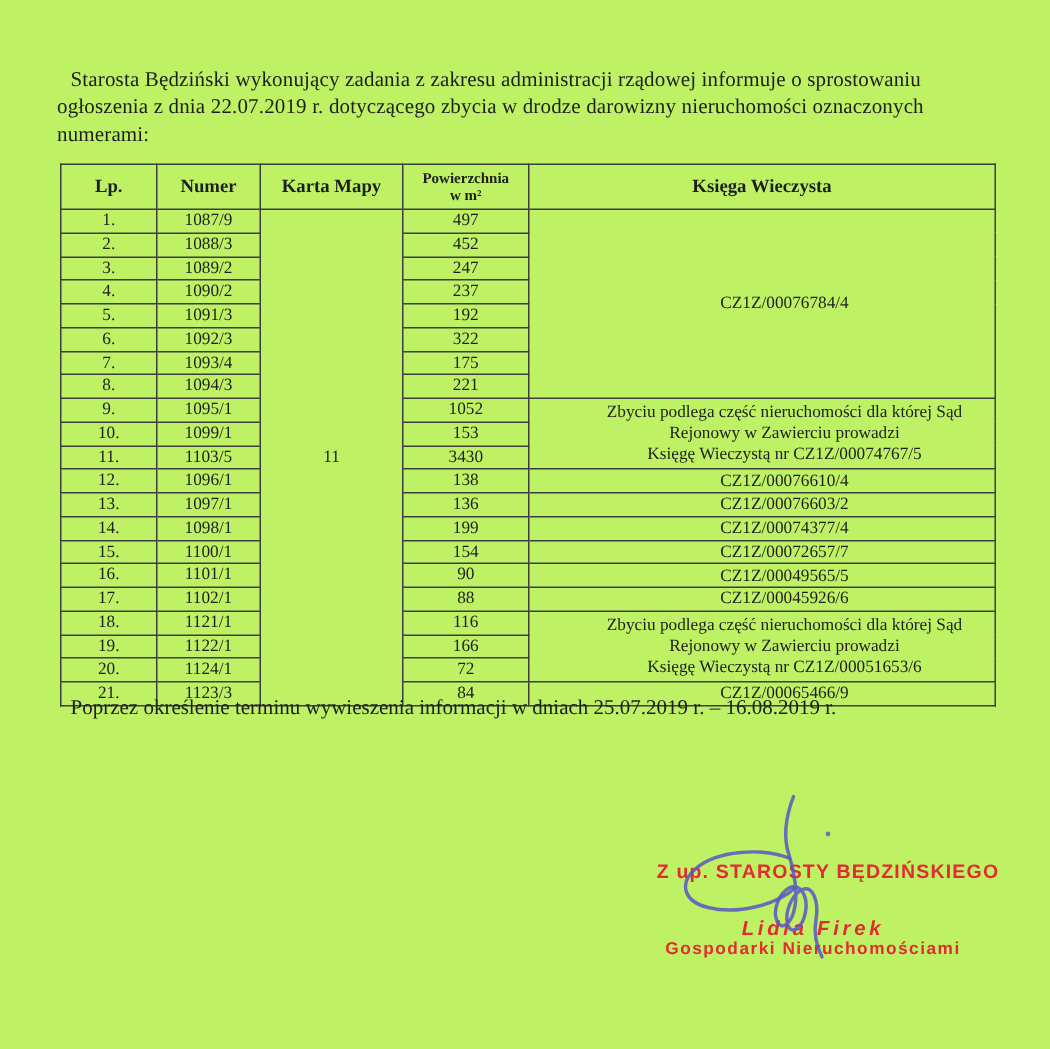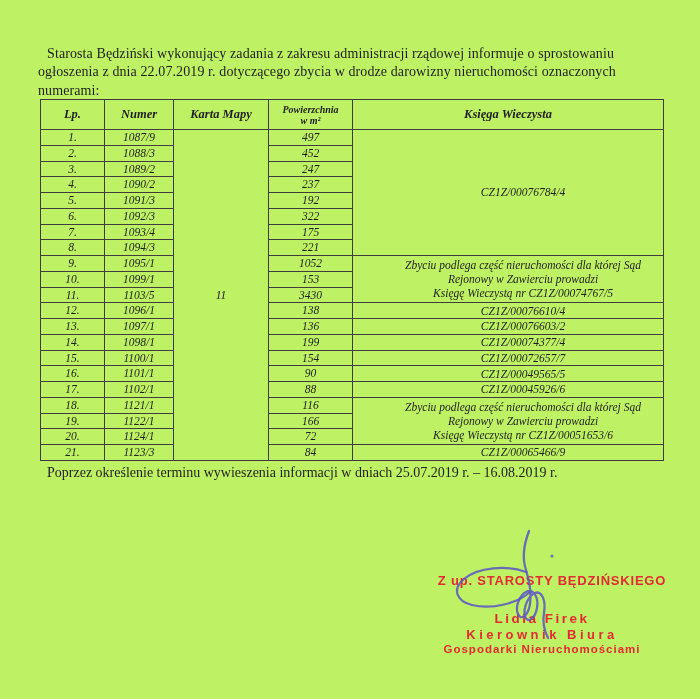--- a/index.html
+++ b/index.html
@@ -31,21 +31,21 @@
   }
   
   .footer-line{
     position:absolute;
     left:38px;top:451px;width:640px;
     font-size:14px;
     text-indent:9px;
   }
   
   .table-wrap{
-    position:absolute;left:40px;top:99px;font-style:italic;
+    position:absolute;left:40px;top:109px;
   }
   table.doc-table{
     border-collapse:collapse;
     table-layout:fixed;
     width:623px;
   }
   .doc-table th,.doc-table td{
     border:1px solid var(--line);
     padding:0 2px;
     text-align:center;
@@ -85,20 +85,21 @@
     font-size:13px;
     letter-spacing:0.8px;
     white-space:nowrap;
   }
   .stamp-block{
     margin-top:23px;
     transform:translateX(-10px);
   }
   .stamp-name{
     font-size:13.5px;
+    font-style:italic;
     letter-spacing:2.5px;
     white-space:nowrap;
   }
   .stamp-title{
     font-size:13px;
     letter-spacing:3.5px;
     margin-top:1px;
     white-space:nowrap;
   }
   .stamp-dept{
@@ -278,21 +279,20 @@
         </tbody>
     </table>
   </div>
 
   <p class="footer-line">Poprzez określenie terminu wywieszenia informacji w dniach 25.07.2019 r. – 16.08.2019 r.</p>
 
   <div class="stamp">
     <div class="stamp-auth">Z up. STAROSTY BĘDZIŃSKIEGO</div>
     <div class="stamp-block">
       <div class="stamp-name">Lidia Firek</div>
-      <div class="stamp-title">Kierownik Biura</div>
       <div class="stamp-dept">Gospodarki Nieruchomościami</div>
     </div>
   </div>
 
   <svg class="signature-svg" viewBox="0 0 145 130" aria-hidden="true">
     <path d="M 91,11 C 86,24 84,38 88,50 C 91,60 94,72 92,84 C 90,96 83,101 80,94 C 77,87 81,76 88,72 C 95,68 101,77 99,88 C 97,99 89,104 87,96 C 85,88 90,76 97,73 C 104,70 108,81 106,93 C 104,104 107,112 110,118"></path>
     <path d="M 88,52 C 70,45 40,47 26,59 C 14,69 18,81 34,85 C 54,90 80,83 92,72"></path>
     <circle cx="114" cy="36" r="1.6"></circle>
   </svg>
 

